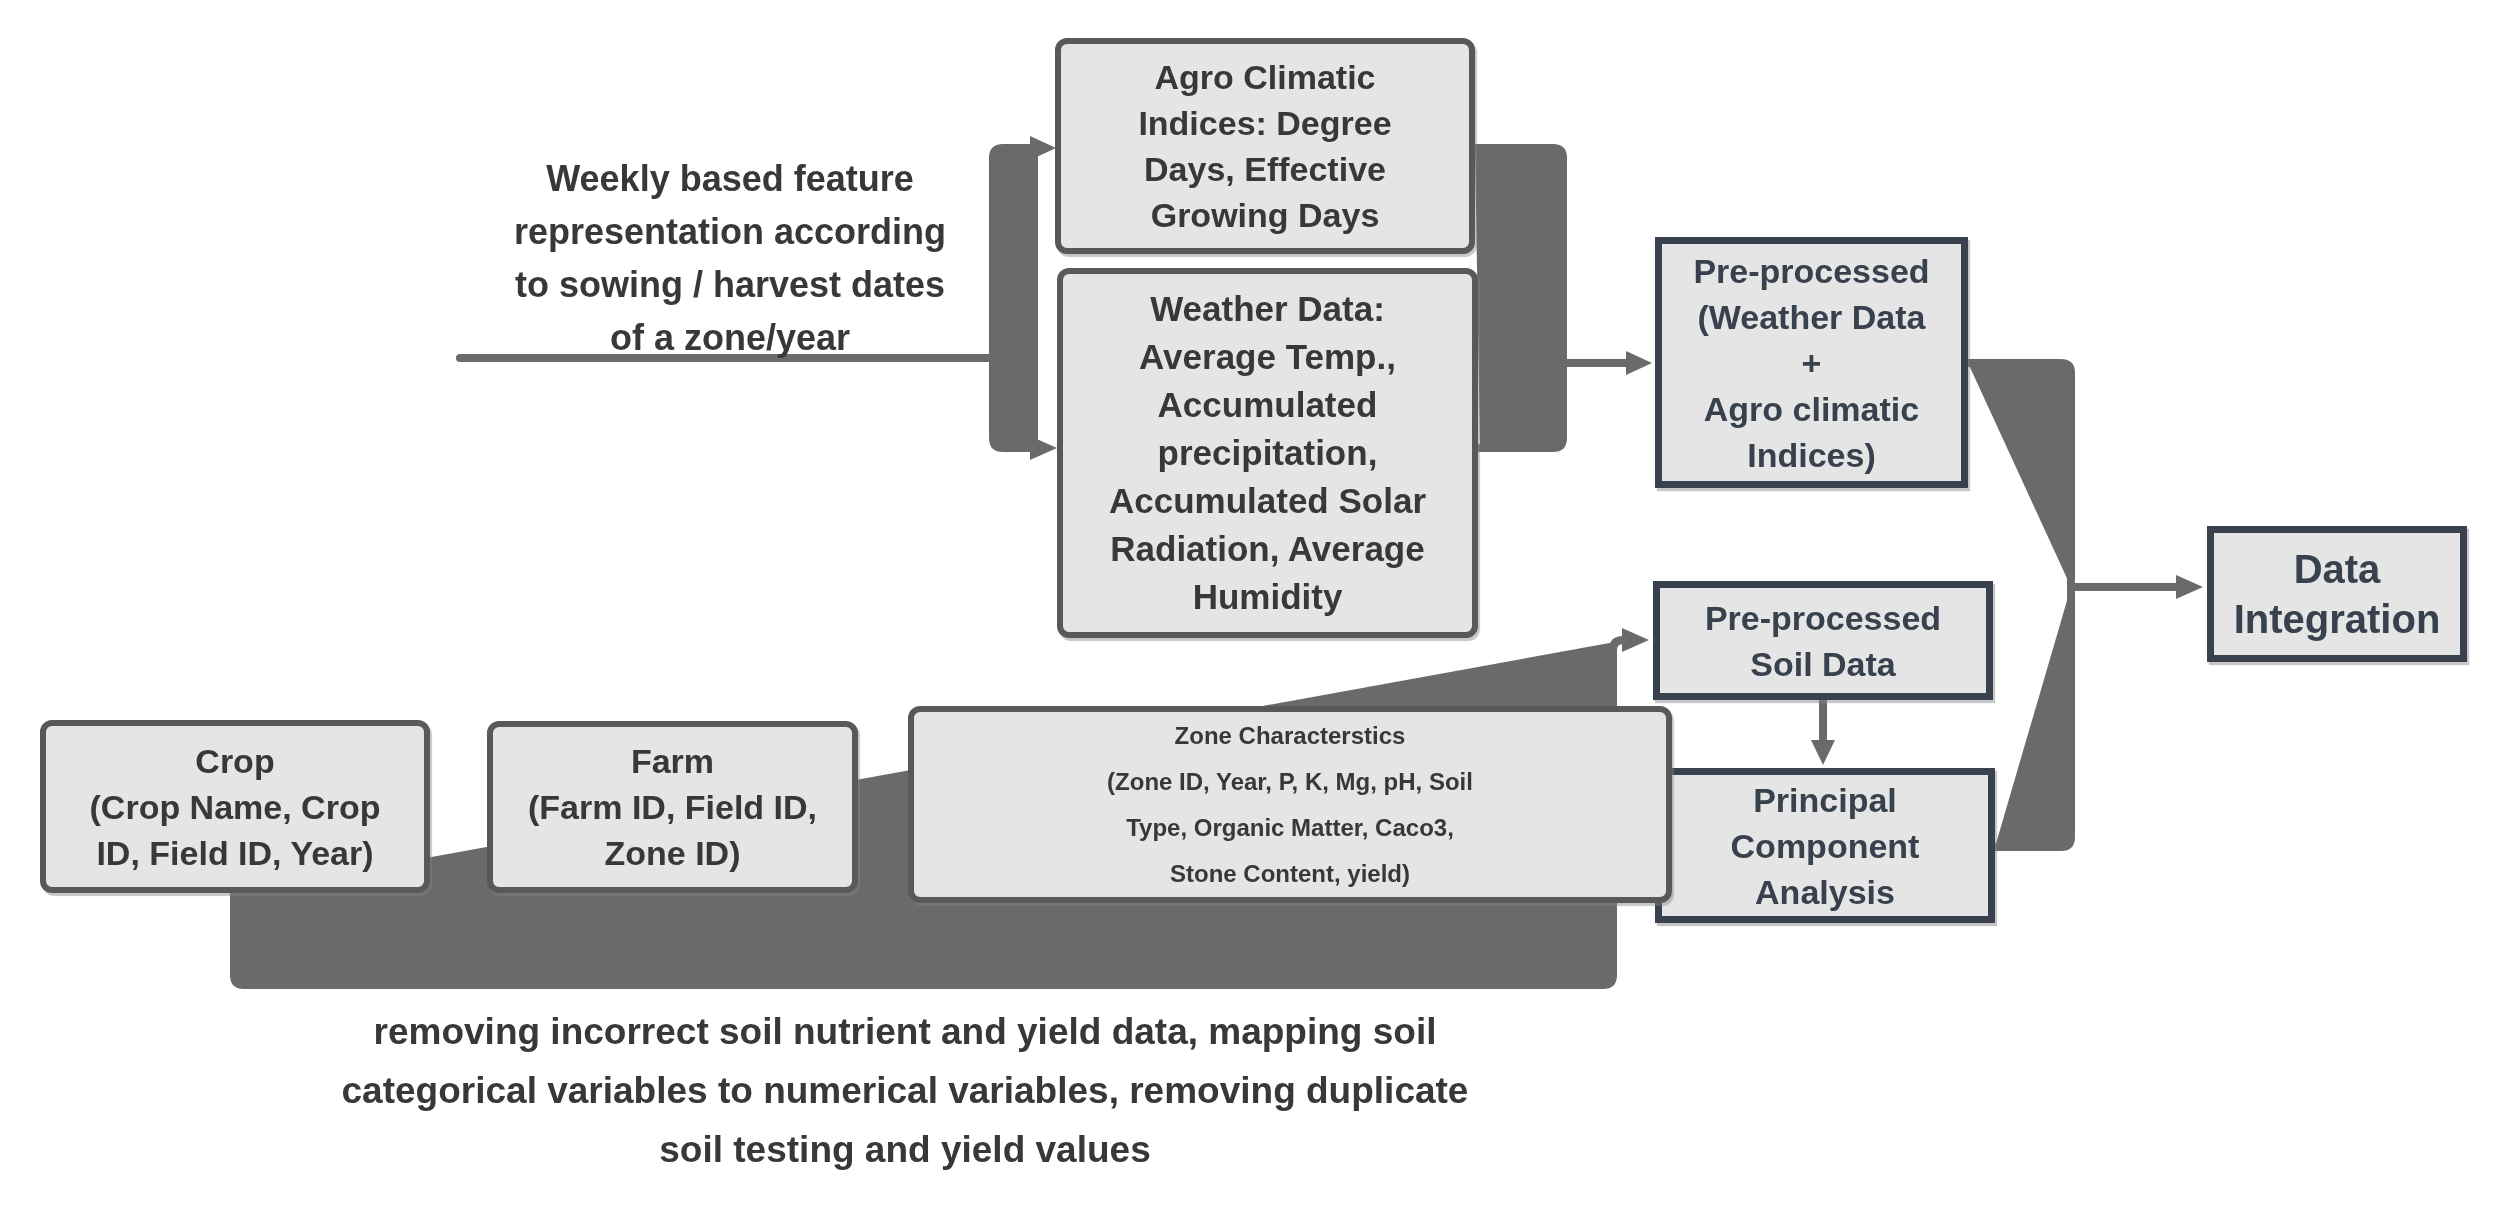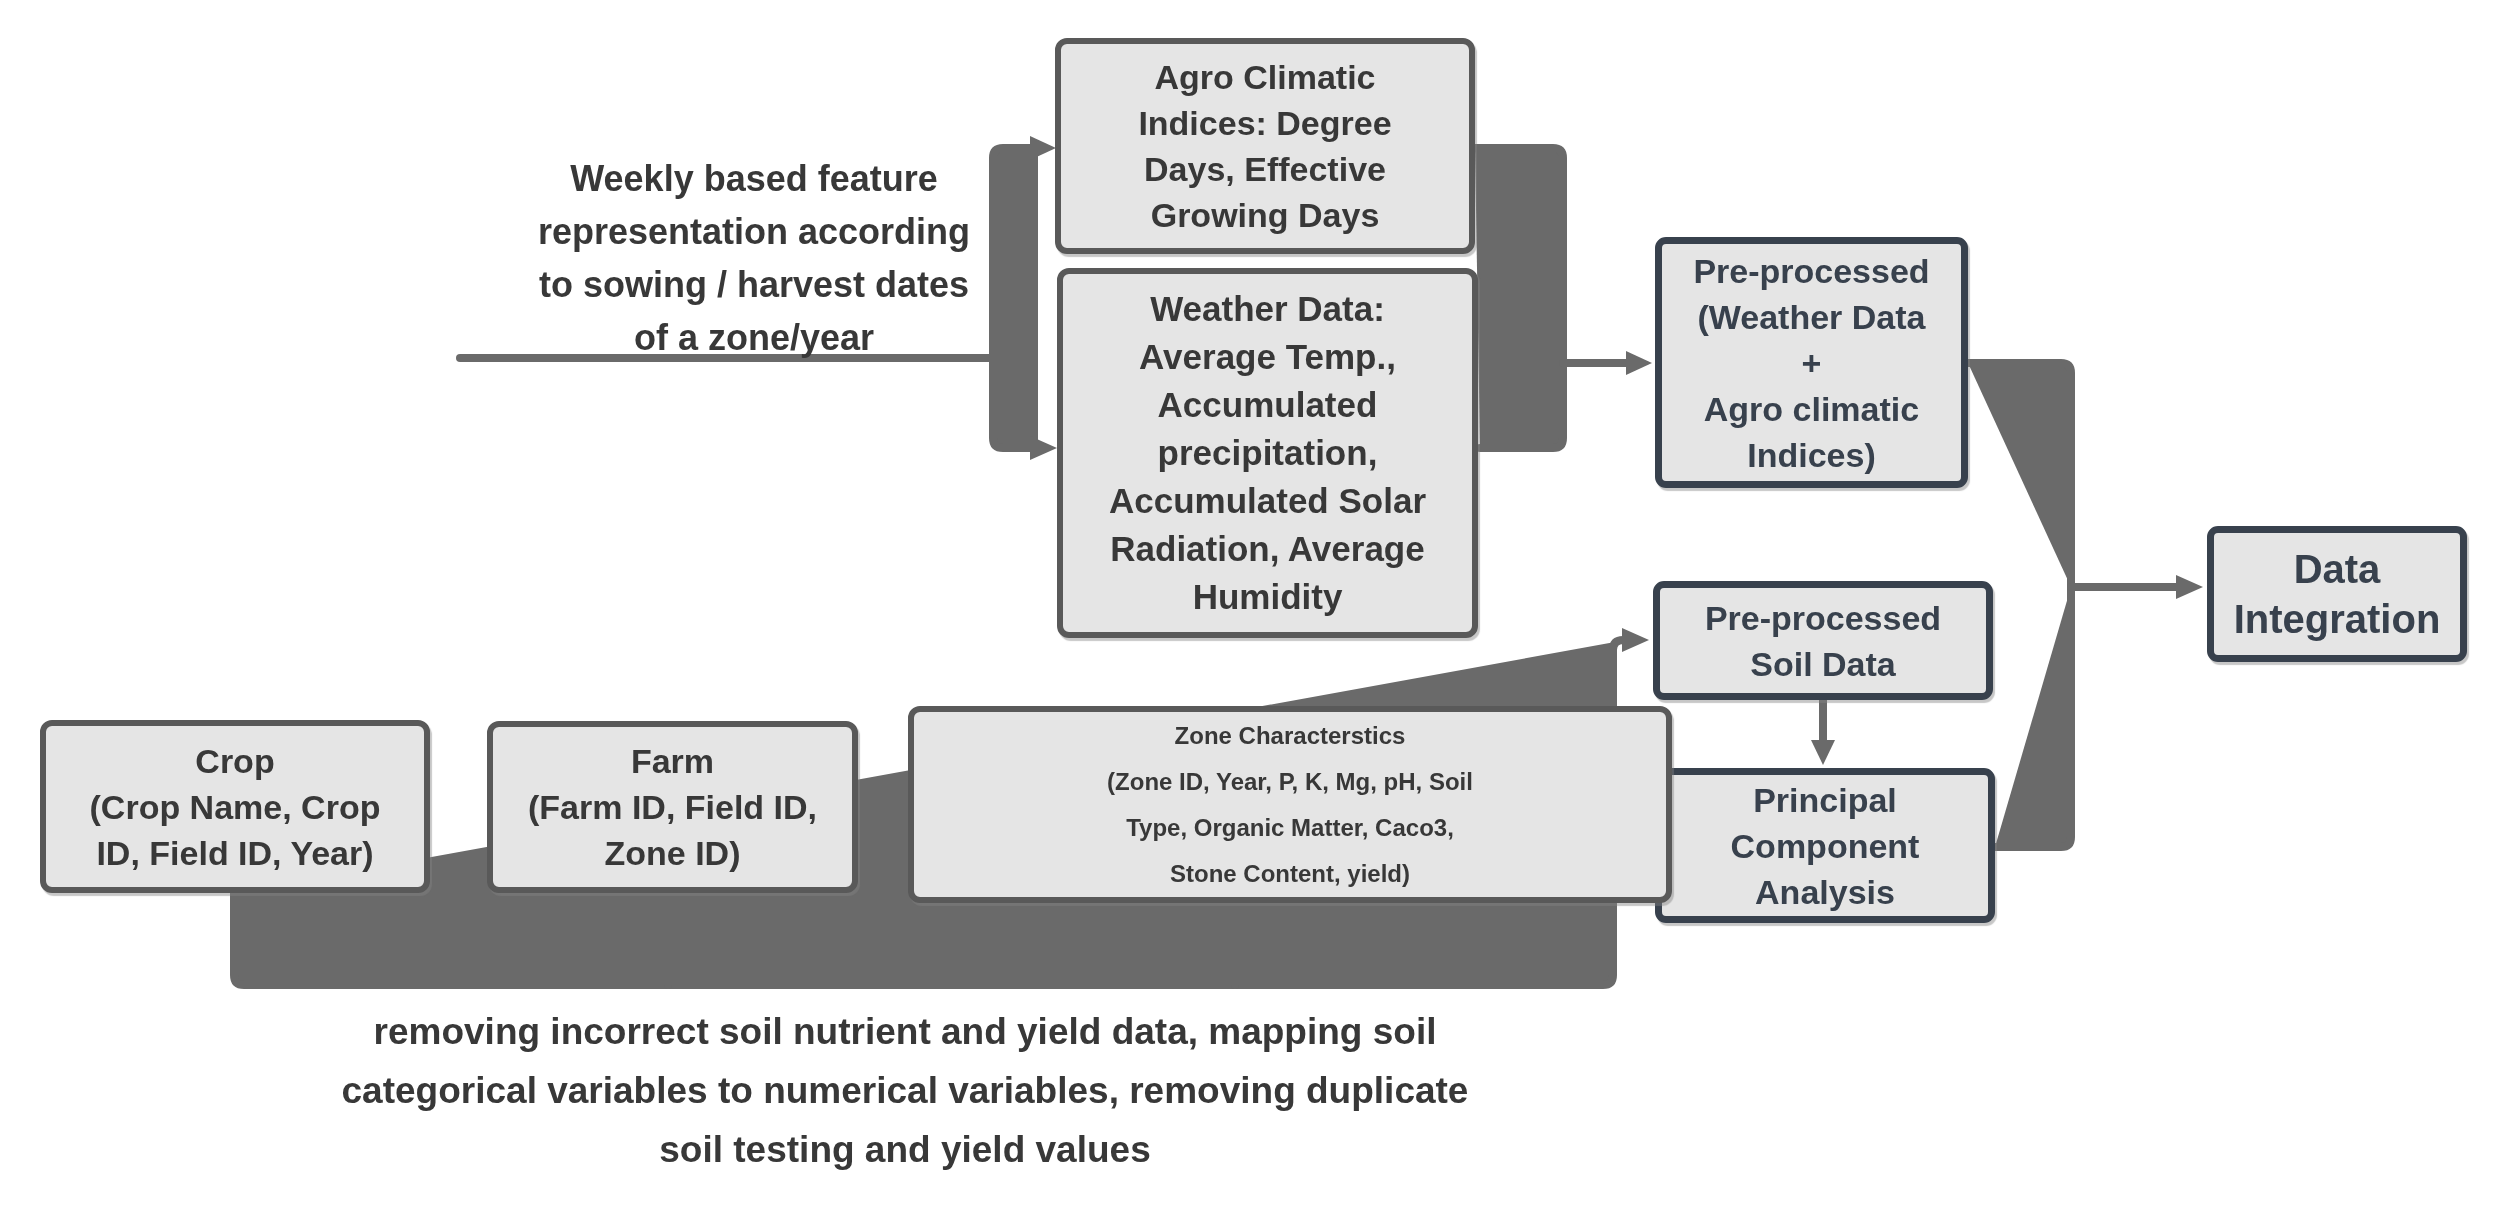--- a/index.html
+++ b/index.html
@@ -30,21 +30,21 @@
     z-index:2;
   }
   .node.gray{
     border:6px solid var(--gray-border);
     border-radius:12px;
     color:var(--gray-text);
     box-shadow:2px 3px 1px rgba(130,130,130,0.45);
   }
   .node.dark{
     border:7px solid var(--dark-border);
-    border-radius:11px;
+    border-radius:0;
     color:var(--dark-text);
     box-shadow:2px 3px 1px rgba(130,130,130,0.45);
   }
   .flabel{
     position:absolute;
     text-align:center;
     font-weight:bold;
     color:var(--gray-text);
     white-space:pre-line;
     z-index:2;
@@ -53,21 +53,21 @@
   #box-air-temp{left:38px;top:215px;width:422px;height:267px;font-size:34px;line-height:45px;}
   #box-agro{left:1055px;top:38px;width:420px;height:216px;font-size:34px;line-height:46px;}
   #box-weather{left:1057px;top:268px;width:421px;height:370px;font-size:35px;line-height:48px;}
   #box-crop{left:40px;top:720px;width:390px;height:173px;font-size:34px;line-height:46px;}
   #box-farm{left:487px;top:721px;width:371px;height:172px;font-size:34px;line-height:46px;}
   #box-zone{left:908px;top:706px;width:764px;height:197px;font-size:24px;line-height:46px;}
   #box-pre-weather{left:1655px;top:237px;width:313px;height:251px;font-size:34px;line-height:46px;}
   #box-pre-soil{left:1653px;top:581px;width:340px;height:119px;font-size:34px;line-height:46px;}
   #box-pca{left:1655px;top:768px;width:340px;height:155px;font-size:34px;line-height:46px;}
   #box-data-integration{left:2207px;top:526px;width:260px;height:136px;font-size:40px;line-height:50px;}
-  #label-weekly{left:464px;top:152px;width:580px;font-size:36px;line-height:53px;}
+  #label-weekly{left:440px;top:152px;width:580px;font-size:36px;line-height:53px;}
   #label-note{left:255px;top:1002px;width:1300px;font-size:37px;line-height:59px;}
 </style>
 </head>
 <body>
 
 <div id="canvas">
 
   <svg id="wires" width="2505" height="1217" viewBox="0 0 2505 1217">
     <g stroke="#6a6a6a" stroke-width="8" fill="#6a6a6a" stroke-linecap="round" class="wiregroup">
       <path d="M 460 358 H 993"></path>

